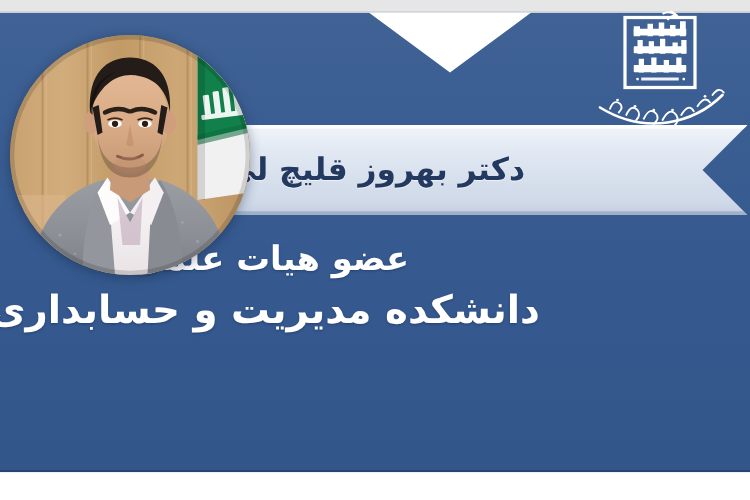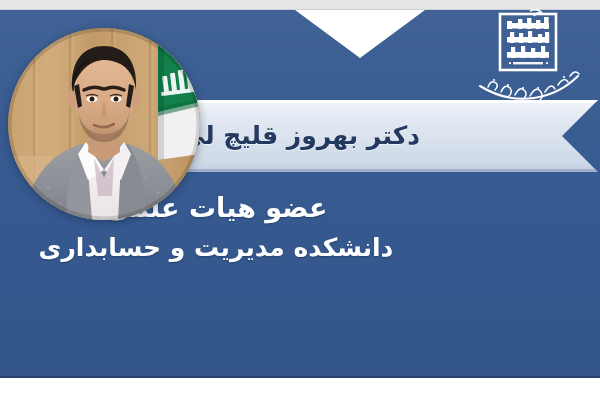--- a/index.html
+++ b/index.html
@@ -169,21 +169,21 @@
   }
   .subtitle-line {
     direction: rtl;
     unicode-bidi: isolate;
     white-space: nowrap;
     font-family: "DejaVu Sans", "Liberation Sans", sans-serif;
     font-weight: 700;
     text-shadow: 0 1px 2px rgba(10,25,50,0.35);
   }
   .subtitle-line.l1 { font-size: 27px; line-height: 40px; letter-spacing: -0.5px; }
-  .subtitle-line.l2 { font-size: 25px; line-height: 40px; letter-spacing: -1px; }
+  .subtitle-line.l2 { font-size: 31px; line-height: 40px; letter-spacing: -1px; }
 
   
   .portrait {
     position: absolute;
     left: 8px;  top: 28px;
     width: 192px; height: 192px;
     border-radius: 50%;
     overflow: hidden;
     box-shadow: 0 2px 9px rgba(10,24,48,0.38);
     background: #b08a58;

